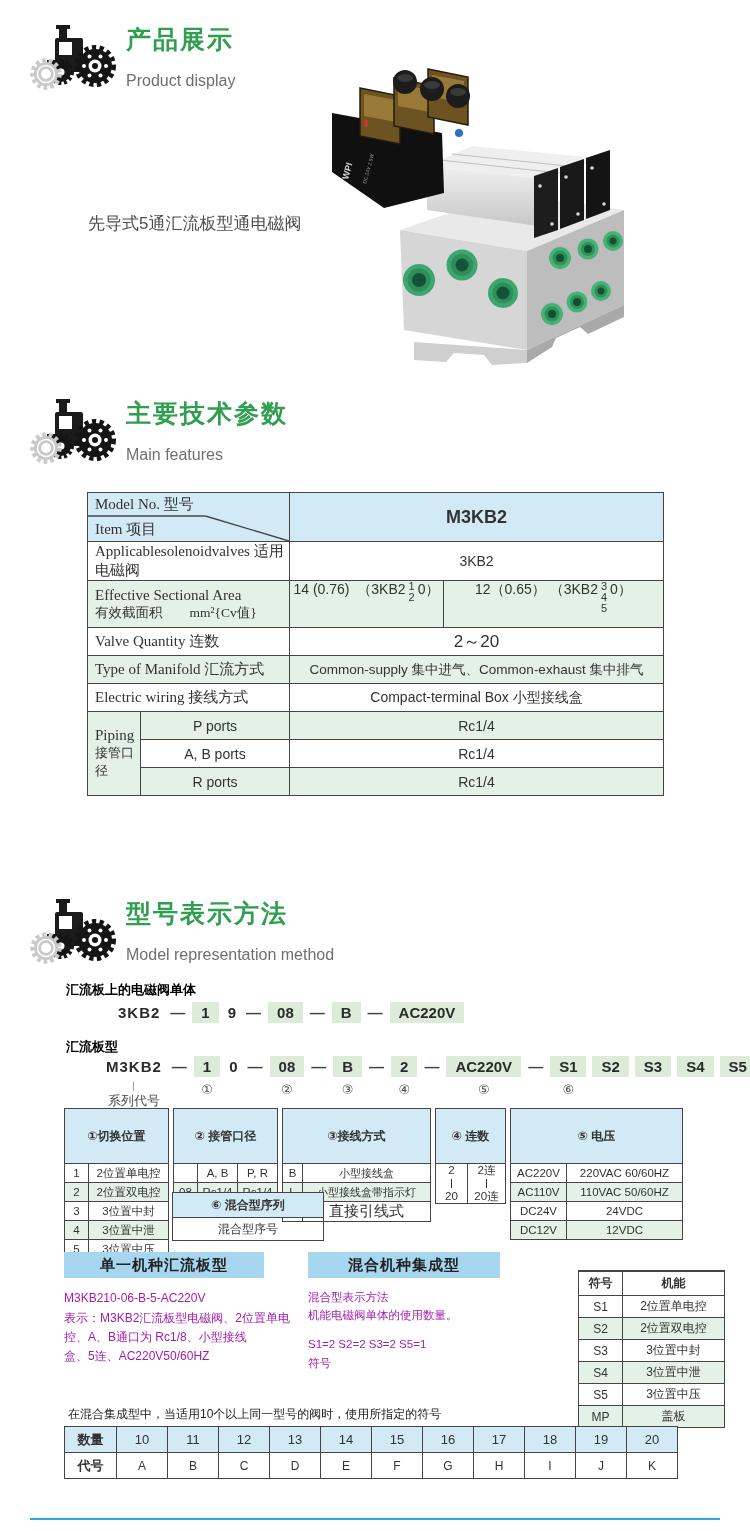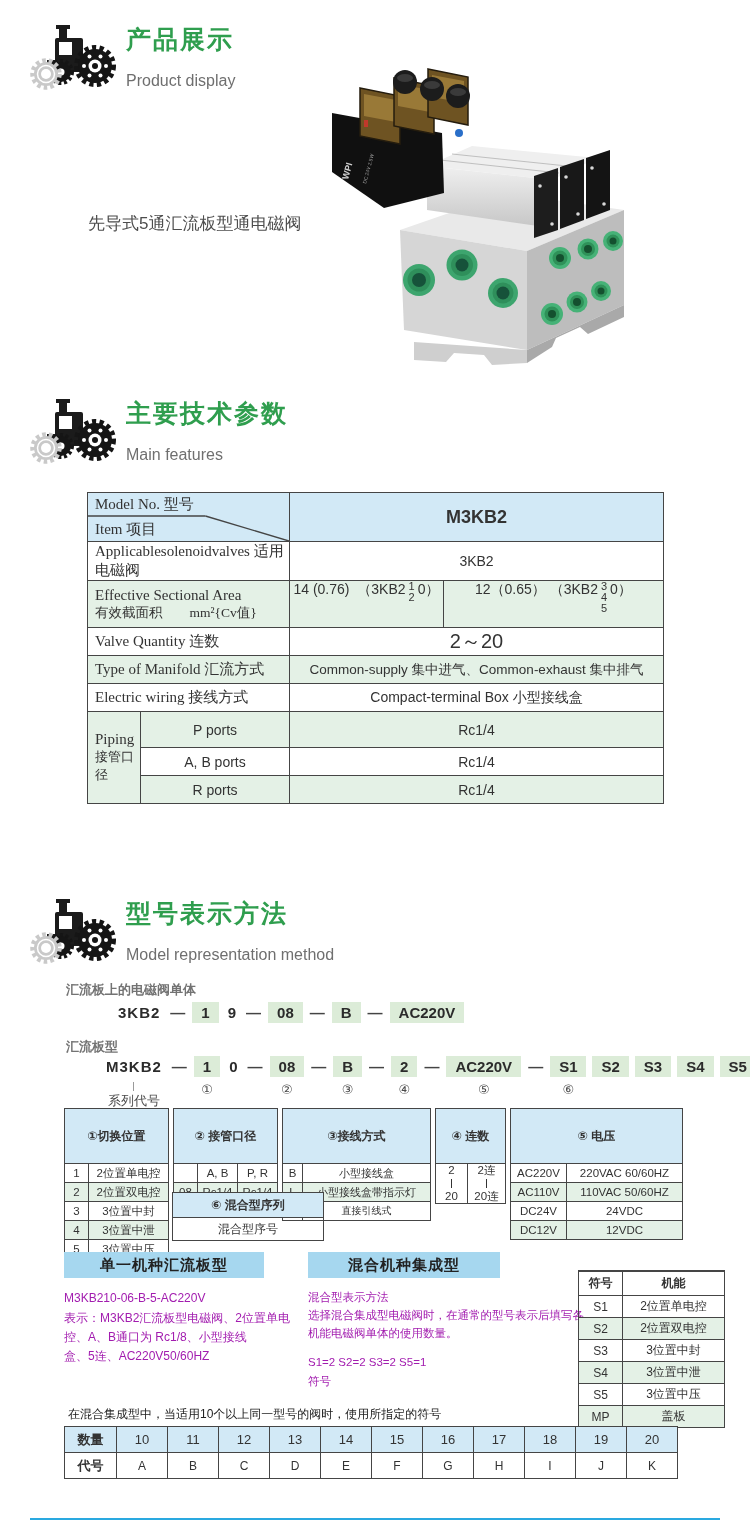--- a/index.html
+++ b/index.html
@@ -34,21 +34,21 @@
   .diag .t1{top:2px}.diag .t2{bottom:2px}
   .esa-wrap{display:flex;align-items:stretch;height:46px}
   .esa-wrap .half{flex:0 0 41%;display:flex;align-items:flex-start;justify-content:center}
   .esa-wrap .half.l{border-right:1px solid var(--bd)}
   .esa-wrap .half.r{flex:1 1 auto}
   .stack{display:inline-flex;flex-direction:column;align-items:center;font-size:11px;line-height:11px;margin:0 3px}
   .piping-lab div:first-child{font-size:15px}
   .piping-lab div:last-child{font-size:13px}
 
   
-  .mr-label{position:absolute;font-size:13px;font-weight:bold;color:#737373}
+  .mr-label{position:absolute;font-size:13px;font-weight:bold;color:#000000}
   .tokline{position:absolute;display:flex;align-items:flex-start}
   .tok-wrap{display:flex;flex-direction:column;align-items:center;margin:0 3px}
   .tok{font-size:15px;font-weight:bold;color:#2b2b2b;padding:2px 3px;white-space:nowrap;line-height:17px}
   .tok.hl{background:var(--hl-green);padding:2px 9px}
   .tok.base{letter-spacing:1px}
   .tok.dash{padding:2px 1px;color:#444}
   .ann{font-size:13px;color:#4a4a4a;margin-top:5px;min-height:17px;display:flex;flex-direction:column;align-items:center}
   .ann.line::before{content:"";width:1px;height:9px;background:#9a9a9a;margin-bottom:1px}
 
   
@@ -302,31 +302,31 @@
                   <span>4</span>
                   <span>5</span>
                 </span>
             <span>0）</span>
           </div>
         </div>
       </td>
     </tr>
     <tr style="height:28px">
       <td colspan="2" class="lab">Valve Quantity 连数</td>
-      <td style="font-size:20px">2～20</td>
+      <td style="font-size:17px">2～20</td>
     </tr>
     <tr class="g" style="height:28px">
       <td colspan="2" class="lab">Type of Manifold 汇流方式</td>
       <td style="font-size:13.5px">Common-supply 集中进气、Common-exhaust 集中排气</td>
     </tr>
     <tr style="height:28px">
       <td colspan="2" class="lab">Electric wiring 接线方式</td>
       <td>Compact-terminal Box 小型接线盒</td>
     </tr>
-    <tr class="g" style="height:36px">
+    <tr class="g" style="height:28px">
       <td rowspan="3" class="lab piping-lab">
         <div>Piping</div>
         <div>接管口径</div>
       </td>
       <td>P ports</td>
       <td>Rc1/4</td>
     </tr>
     <tr style="height:28px">
       <td>A, B ports</td>
       <td>Rc1/4</td>
@@ -564,21 +564,21 @@
         <tr>
           <td>B</td>
           <td style="font-size:11px">小型接线盒</td>
         </tr>
           <tr class="g">
           <td>L</td>
           <td style="font-size:11px">小型接线盒带指示灯</td>
         </tr>
           <tr>
           <td>C</td>
-          <td style="font-size:10px">直接引线式</td>
+          <td style="font-size:15px">直接引线式</td>
         </tr>
       </tbody>
     </table>
     <table class="opt">
       <colgroup>
           <col class="w32">
           <col class="w38">
         </colgroup>
       <thead>
           <tr>
@@ -650,21 +650,20 @@
   <div id="subhead-r" class="subhead">混合机种集成型</div>
 
   <div id="desc-l" class="desc">
     <div class="pline">M3KB210-06-B-5-AC220V</div>
       <div class="pline">表示：M3KB2汇流板型电磁阀、2位置单电</div>
       <div class="pline">控、A、B通口为 Rc1/8、小型接线</div>
       <div class="pline">盒、5连、AC220V50/60HZ</div>
   </div>
   <div id="desc-r" class="desc">
     <div class="pline">混合型表示方法</div>
-      <div class="pline">选择混合集成型电磁阀时，在通常的型号表示后填写各</div>
       <div class="pline">机能电磁阀单体的使用数量。</div>
       <div class="pline"></div>
       <div class="pline">S1=2  S2=2 S3=2 S5=1</div>
       <div class="pline">符号</div>
   </div>
 
   <table id="symt">
     <colgroup>
         <col class="w44">
         <col class="w102">

